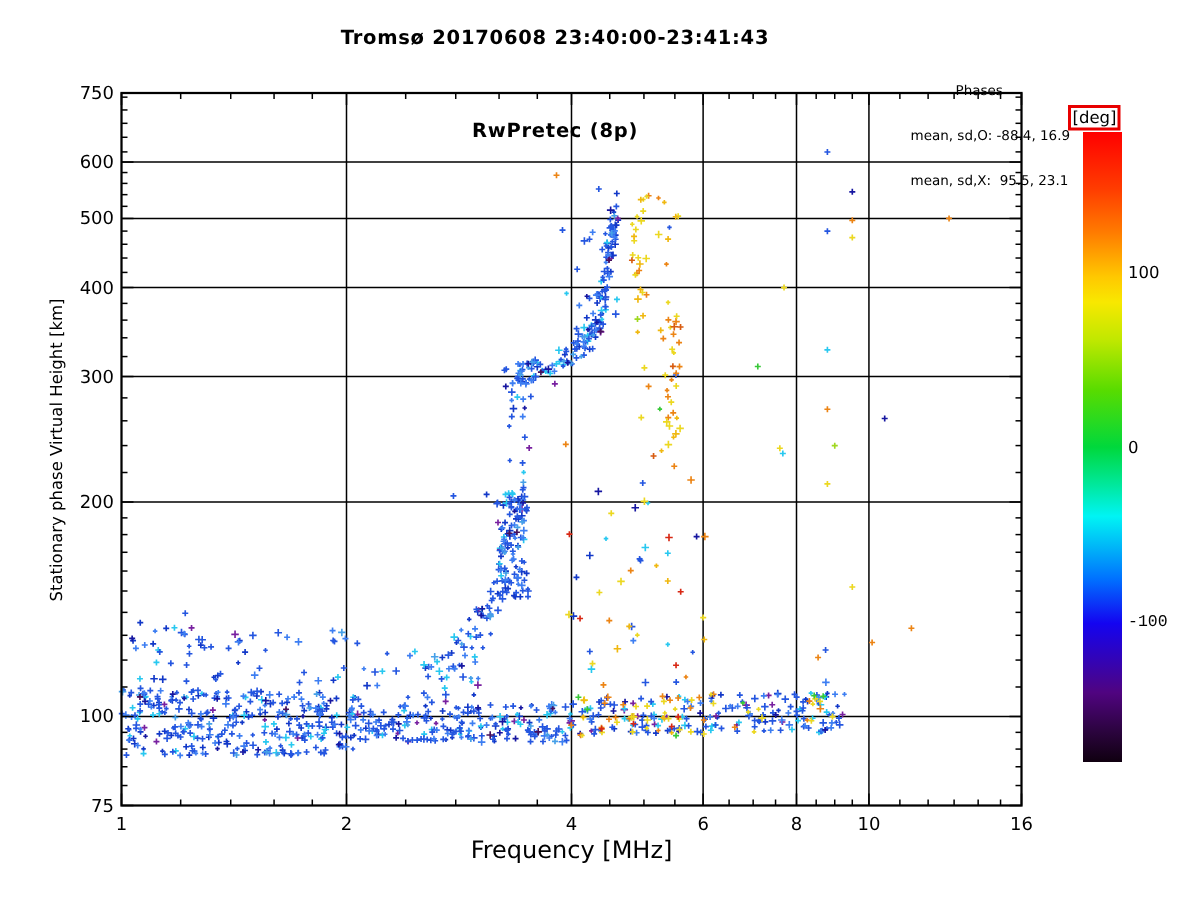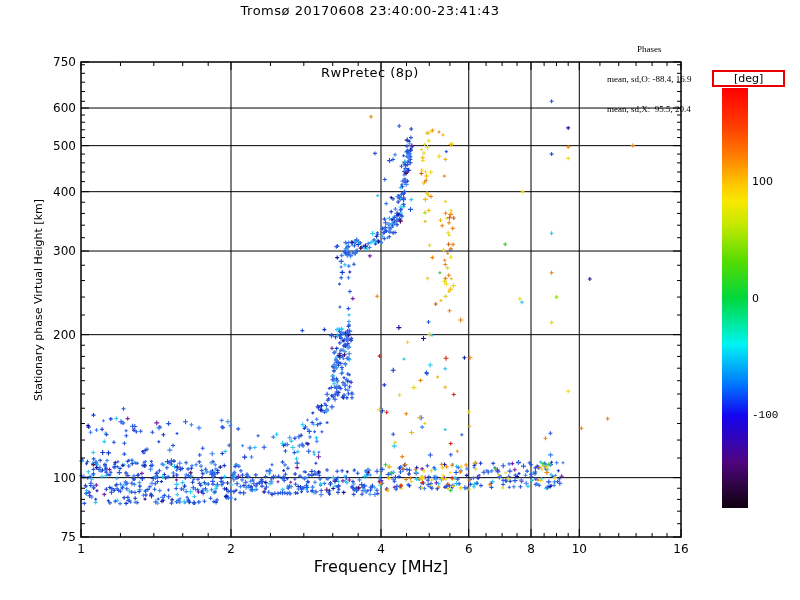--- a/index.html
+++ b/index.html
@@ -1,26 +1,26 @@
 <!DOCTYPE html>
 <html><head>
 <meta charset="utf-8">
 <style>
   html,body{margin:0;padding:0;background:#fff;}
   body{width:800px;height:600px;font-family:"DejaVu Sans",sans-serif;color:#000;}
   .canvas{position:relative;width:800px;height:600px;background:#fff;overflow:hidden;}
   svg{position:absolute;left:0;top:0;}
-  .title-block{position:absolute;left:70px;top:4px;width:600px;text-align:center;line-height:14px;}
+  .title-block{position:absolute;left:70px;top:19px;width:600px;text-align:center;line-height:14px;font-weight:bold;}
   .title-line1{font-size:13px;letter-spacing:0.5px;}
   .title-line2{font-size:13px;letter-spacing:0.5px;margin-top:48px;}
-  .stats-block{position:absolute;left:607px;top:24px;font-size:9px;line-height:10px;white-space:pre;font-family:Liberation Serif, serif;}
+  .stats-block{position:absolute;left:607px;top:36px;font-size:9px;line-height:10px;white-space:pre;}
   .stats-header{margin-left:30px;}
   .xaxis-label{position:absolute;left:81px;top:557px;width:600px;text-align:center;font-size:16px;}
   .yaxis-label{position:absolute;left:38px;top:300px;transform:translate(-50%,-50%) rotate(-90deg);font-size:11px;white-space:nowrap;}
-  .cb-label{position:absolute;left:712px;top:70px;border:2px solid #e80000;padding:0 20px;font-size:11px;line-height:13px;background:#fff;}
+  .cb-label{position:absolute;left:712px;top:70px;border:2px solid #e80000;padding:0 1px;font-size:11px;line-height:13px;background:#fff;}
   .cb-bar{position:absolute;left:722px;top:88px;width:26px;height:420px;}
   .cb-tick{position:absolute;left:752px;font-size:11px;line-height:11px;}
 </style>
 </head>
 <body>
 
 <div class="canvas">
 
   <svg id="plot-svg" width="800" height="600">
       <line x1="231" y1="62" x2="231" y2="537" stroke="#000" stroke-width="1"></line>
@@ -210,21 +210,21 @@
     </svg>
 
   <div class="title-block">
     <div class="title-line1">Tromsø 20170608 23:40:00-23:41:43</div>
     <div class="title-line2">RwPretec (8p)</div>
   </div>
 
   <div class="stats-block">
     <div class="stats-header">Phases</div>
     <div>mean, sd,O: -88.4, 16.9</div>
-    <div>mean, sd,X:  95.5, 20.4</div>
+    <div>mean, sd,X:  95.5, 23.1</div>
   </div>
 
   <div class="xaxis-label">Frequency [MHz]</div>
   <div class="yaxis-label">Stationary phase Virtual Height [km]</div>
 
   <div class="cb-label">[deg]</div>
   <div class="cb-bar" id="cb-bar" style="background: linear-gradient(rgb(255, 0, 0) 0%, rgb(255, 60, 0) 9%, rgb(255, 124, 0) 16%, rgb(255, 200, 0) 23%, rgb(248, 232, 0) 27%, rgb(192, 232, 0) 33%, rgb(88, 220, 0) 41%, rgb(0, 216, 60) 50%, rgb(0, 232, 156) 56%, rgb(0, 244, 244) 61%, rgb(0, 180, 248) 66%, rgb(0, 112, 255) 71%, rgb(20, 4, 240) 78%, rgb(52, 4, 180) 84%, rgb(80, 4, 128) 89%, rgb(44, 4, 64) 95%, rgb(16, 0, 16) 100%);"></div>
   <div id="cb-ticks">
       <div class="cb-tick" style="top: 176.333px;">100</div>
       <div class="cb-tick" style="top: 293px;">0</div>

